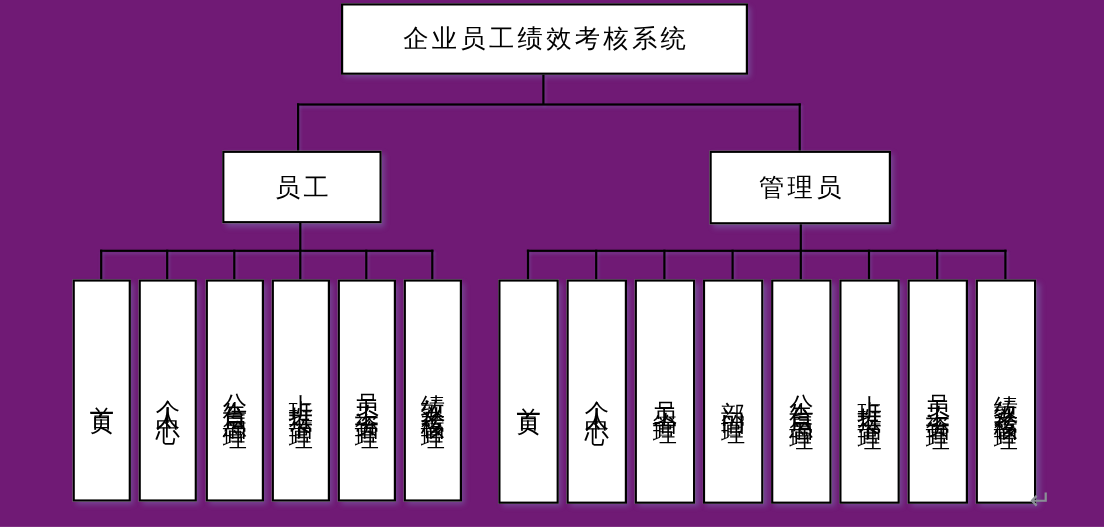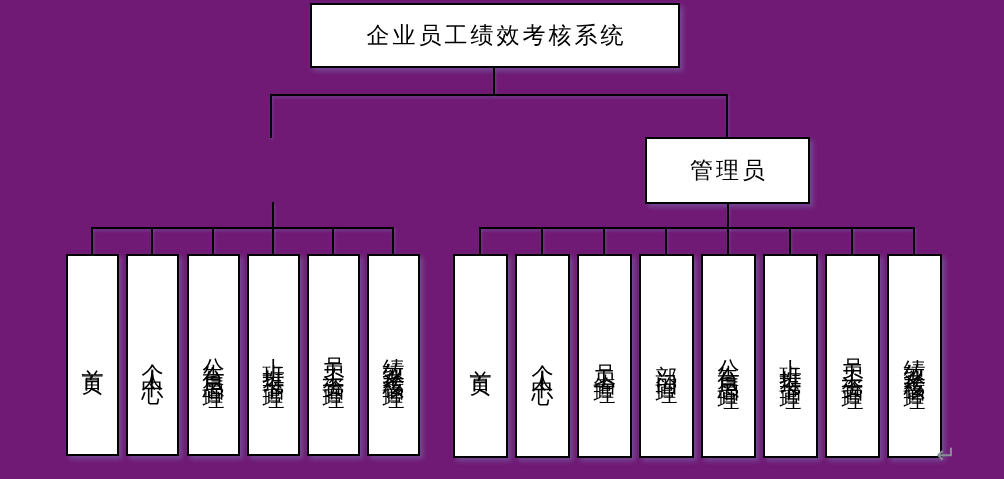--- a/index.html
+++ b/index.html
@@ -55,20 +55,21 @@
 
 <div class="canvas">
 
   <div class="box hlabel" style="left:310px; top:3px; width:370px; height:65px;">企业员工绩效考核系统</div>
 
   <div class="ln" style="left:493px; top:68px; width:2px; height:27px;"></div>
   <div class="ln" style="left:270px; top:94px; width:458px; height:2px;"></div>
   <div class="ln" style="left:270px; top:94px; width:2px; height:44px;"></div>
   <div class="ln" style="left:726px; top:94px; width:2px; height:44px;"></div>
 
+  <div class="box hlabel" style="left:202px; top:137px; width:145px; height:66px;">员工</div>
 
   <div class="box hlabel" style="left:645px; top:137px; width:165px; height:67px;font-family:Liberation Serif, serif;">管理员</div>
 
   <div class="ln" style="left:272px; top:202px; width:2px; height:26px;"></div>
   <div class="ln" style="left:91px;  top:227px; width:303px; height:2px;"></div>
   <div class="ln" style="left:91px;  top:227px; width:2px; height:28px;"></div>
   <div class="ln" style="left:151px; top:227px; width:2px; height:28px;"></div>
   <div class="ln" style="left:212px; top:227px; width:2px; height:28px;"></div>
   <div class="ln" style="left:272px; top:227px; width:2px; height:28px;"></div>
   <div class="ln" style="left:332px; top:227px; width:2px; height:28px;"></div>

